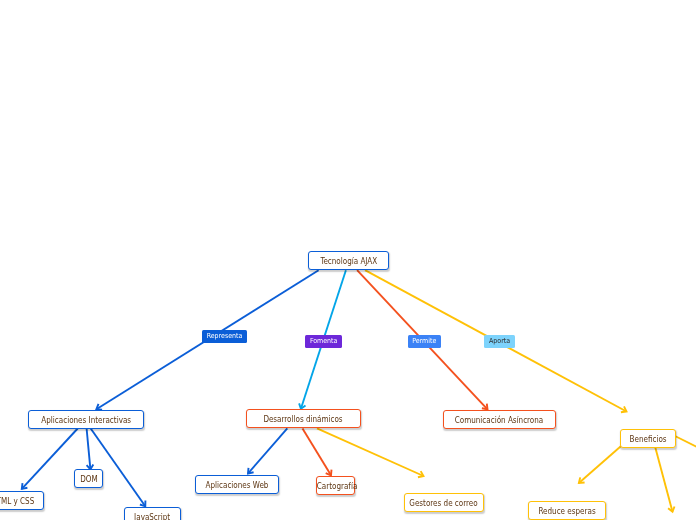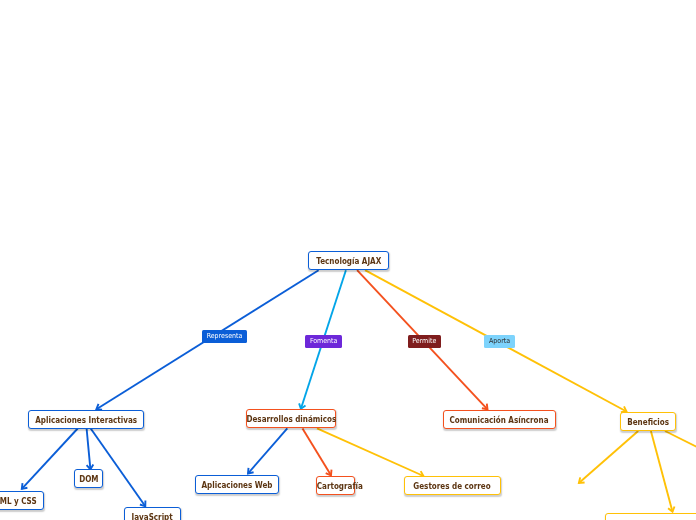--- a/index.html
+++ b/index.html
@@ -5,31 +5,31 @@
 <style>
   html,body{margin:0;padding:0;background:#ffffff;}
   body{width:696px;height:520px;overflow:hidden;
        font-family:"DejaVu Sans",sans-serif;font-stretch:condensed;
 }
   #stage{position:relative;width:696px;height:520px;background:#fff;overflow:hidden;
          filter:blur(0.42px);}
   svg.edges{position:absolute;left:0;top:0;width:696px;height:520px;}
   .node{position:absolute;box-sizing:border-box;border-radius:3px;background:#ffffff;
         height:19px;line-height:19.5px;text-align:center;white-space:nowrap;
-        font-weight:bold;font-size:8px;color:#5C3512;border-style:solid;border-width:1.2px;
+        font-weight:normal;font-size:8px;color:#5C3512;border-style:solid;border-width:1.2px;
         box-shadow:0.8px 1.2px 1.4px rgba(0,0,0,.20);}
   .n-blue{border-color:#0B5ED7;}
   .n-red{border-color:#F4511E;}
-  .n-yellow{border-color:#FFC107;}
+  .n-yellow{border-color:#FFC107;margin-top:17px;}
   .elabel{position:absolute;box-sizing:border-box;border-radius:1.5px;height:13px;
           line-height:13px;text-align:center;white-space:nowrap;padding:0 4.7px;
           font-weight:normal;font-size:7px;color:#ffffff;opacity:0.999;}
   .l-blue{background:#0B5ED7;}
   .l-cyan{background:#6d28d9;}
-  .l-red{background:#7f1d1d;}
+  .l-red{background:#3b82f6;}
   .l-yellow{background:#7dd3fc;color:#2c2c2c;}
 </style>
 </head>
 <body>
 
 <div id="stage">
 
 <svg class="edges" viewBox="0 0 696 520" xmlns="http://www.w3.org/2000/svg">
 <g>
 <path d="M318.6 270.2 L96.4 409.2" stroke="#0B5ED7" stroke-width="1.9" fill="none"></path>
@@ -77,29 +77,30 @@
 </g>
 <g>
 <path d="M650.9 431.0 L672.5 511.8" stroke="#FFC107" stroke-width="1.9" fill="none"></path>
 <path d="M668.1 508.2 L672.5 511.8 L674.5 506.5" stroke="#FFC107" stroke-width="1.9" fill="none" stroke-linecap="butt" stroke-linejoin="miter"></path>
 </g>
 <path d="M665.0 431.0 L712 454.5" stroke="#FFC107" stroke-width="1.9" fill="none"></path>
 </svg>
 
 <div class="node n-blue" style="left:308.2px;top:251.2px;width:81.2px;">Tecnología AJAX</div>
 <div class="node n-blue" style="left:28.4px;top:409.5px;width:115.6px;">Aplicaciones Interactivas</div>
-<div class="node n-red" style="left:245.5px;top:409.4px;width:90px;">Desarrollos dinámicos</div>
+<div class="node n-red" style="left:245.5px;top:409.4px;width:115px;">Desarrollos dinámicos</div>
 <div class="node n-red" style="left:442.5px;top:410.2px;width:113px;">Comunicación Asíncrona</div>
 <div class="node n-yellow" style="left:619.8px;top:412px;width:56.6px;">Beneficios</div>
 <div class="node n-blue" style="left:-18.7px;top:490.6px;width:62.8px;">HTML y CSS</div>
 <div class="node n-blue" style="left:74.4px;top:468.7px;width:29px;">DOM</div>
 <div class="node n-blue" style="left:123.6px;top:506.5px;width:57.1px;">JavaScript</div>
 <div class="node n-blue" style="left:195px;top:474.6px;width:84px;">Aplicaciones Web</div>
 <div class="node n-red" style="left:307.8px;top:475.7px;width:39px;margin-left:8px;">Cartografía</div>
-<div class="node n-yellow" style="left:403.5px;top:476.3px;width:97px;">Gestores de correo</div>
+<div class="node n-yellow" style="left:403.5px;top:476.3px;width:80px;">Gestores de correo</div>
+<div class="node n-yellow" style="left:527.8px;top:484px;width:78.5px;">Reduce esperas</div>
 <div class="node n-yellow" style="left:605.4px;top:512.6px;width:134px;height:19px;"></div>
 
 <div class="elabel l-blue" style="left:202px;top:329.5px;">Representa</div>
 <div class="elabel l-cyan" style="left:305.2px;top:335.2px;">Fomenta</div>
 <div class="elabel l-red" style="left:407.5px;top:334.6px;">Permite</div>
 <div class="elabel l-yellow" style="left:484.3px;top:335.2px;">Aporta</div>
 
 </div>
 
 </body></html>

